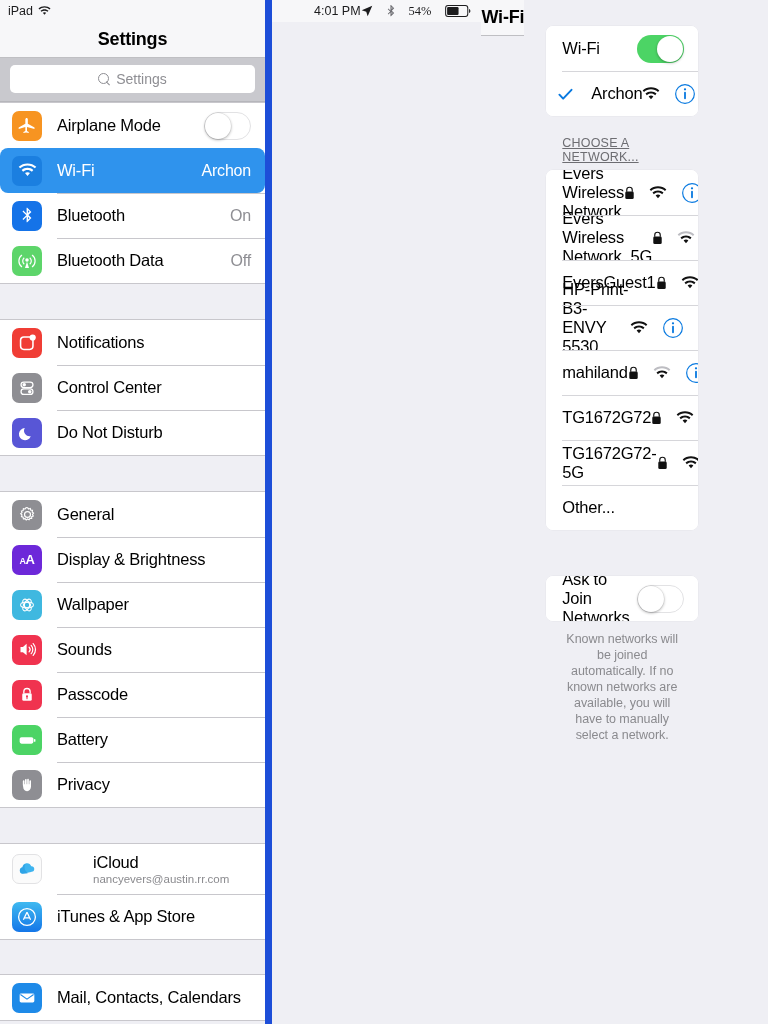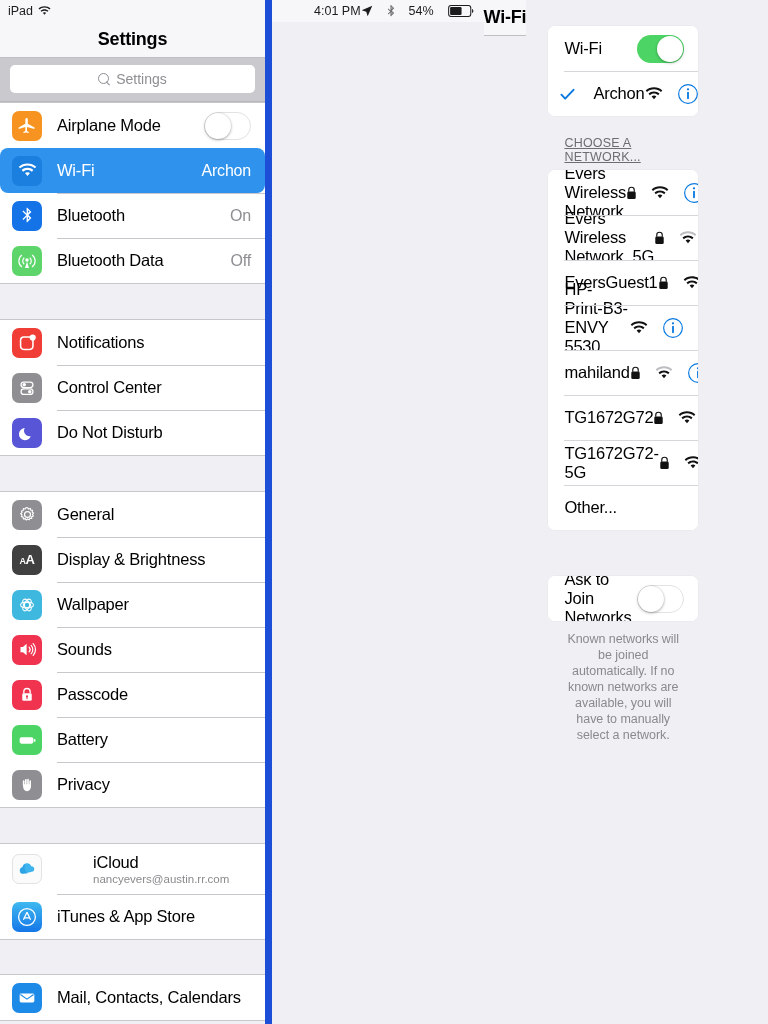--- a/index.html
+++ b/index.html
@@ -104,21 +104,21 @@
   .detail {
     width:448px; height:1024px; background:#efeff4;
     display:flex; flex-direction:row; overflow:hidden;
   }
   .dt-status {
     height:22px; background:#f7f7f9;
     display:flex; align-items:center; padding:0 10px;
     font-size:12.5px; color:#1c1c1e;
   }
   .dt-status .time { margin-left:32px; font-weight:normal; }
-  .dt-status .right { margin-left:auto; display:flex; align-items:center; gap:14px; }
+  .dt-status .right { margin-left:auto; display:flex; align-items:center; gap:14px;font-family:Liberation Serif, serif; }
   .dt-navbar {
     height:36px; background:#f7f7f9;
     display:flex; align-items:center; justify-content:center;
     border-bottom:1px solid #bfbfc3;
   }
   .dt-navbar .title { font-size:18px; font-weight:bold; color:#000; letter-spacing:-0.2px; }
 
   .dt-body { flex:1; padding:0 22px; overflow:hidden; }
   .card {
     background:#fff; border-radius:7px; overflow:hidden;
@@ -273,21 +273,21 @@
         <div class="sb-row">
           <span class="sb-icon" style="background:#8e8e93;">
             <svg width="21" height="21" viewBox="0 0 24 24">
                 <path d="M12 4.2l1.3 1.5 1.9-.6.5 1.9 2 .2-.4 1.9 1.6 1.2-1.2 1.6.9 1.8-1.8.8v2l-2-.2-1 1.7-1.7-.9-1.6 1.2-1.2-1.6-2 .3-.3-2-1.9-.6.6-1.9-1.5-1.3 1.5-1.3-.6-1.9 1.9-.6.3-2 2 .3L10.4 4z" fill="none" stroke="#fff" stroke-width="1.3"></path>
                 <circle cx="12" cy="12" r="3.4" fill="none" stroke="#fff" stroke-width="1.4"></circle>
               </svg>
           </span>
           <span class="sb-label">General</span>
         </div>
         <div class="sb-row">
-          <span class="sb-icon" style="background:#404040;">
+          <span class="sb-icon" style="background:#6d28d9;">
             <span style="color:#fff;font-size:13px;font-weight:bold;letter-spacing:-0.5px;font-family:'Liberation Sans',sans-serif;"><span style="font-size:9px;">A</span>A</span>
           </span>
           <span class="sb-label">Display &amp; Brightness</span>
         </div>
         <div class="sb-row">
           <span class="sb-icon" style="background:#3fb8e0;">
             <svg width="22" height="22" viewBox="0 0 24 24">
                 <g fill="none" stroke="#fff" stroke-width="1.1">
                   <circle cx="12" cy="12" r="3"></circle>
                   <ellipse cx="12" cy="12" rx="7" ry="3.2"></ellipse>

